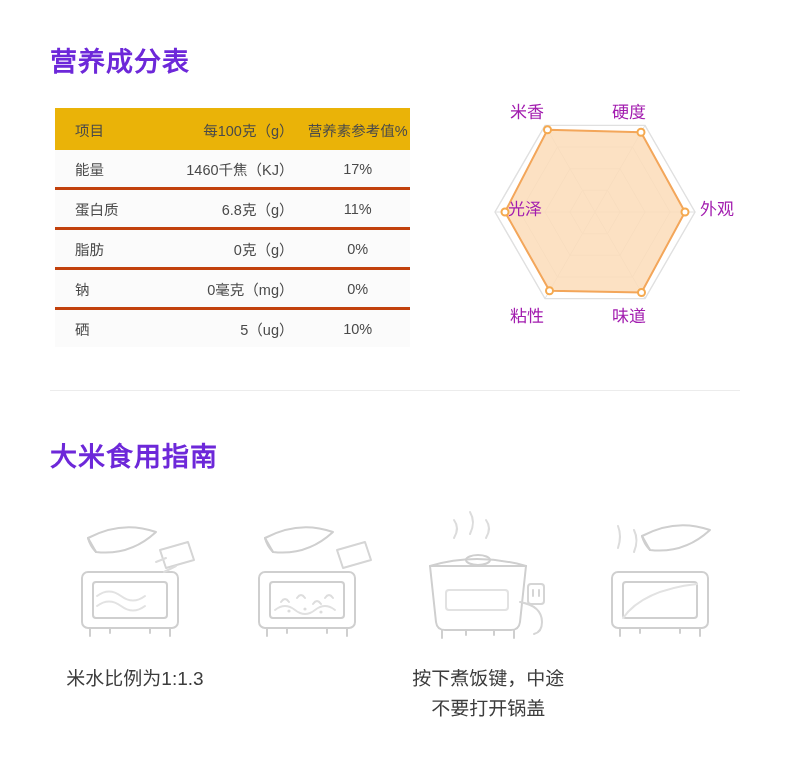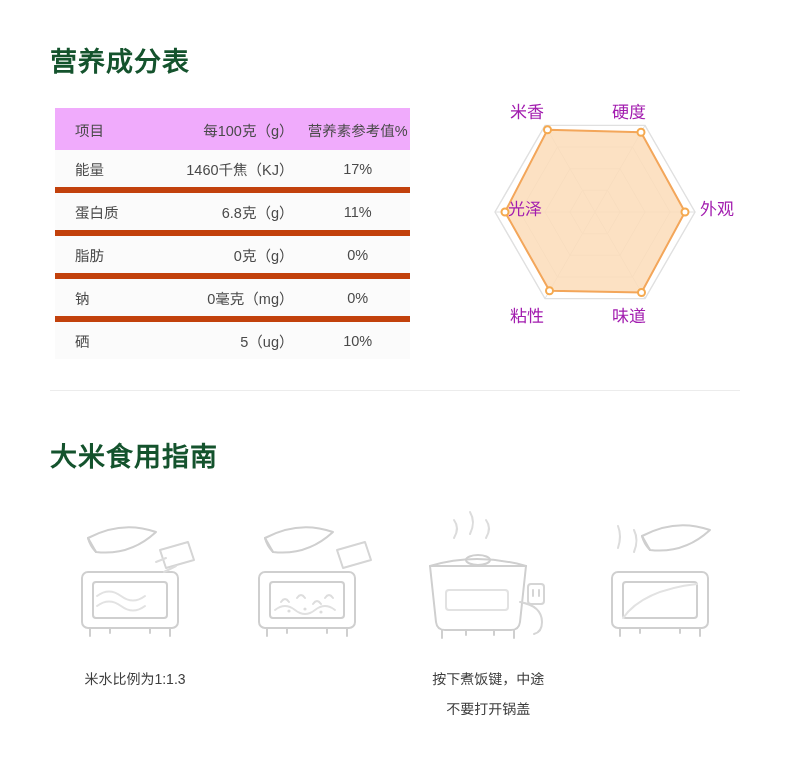--- a/index.html
+++ b/index.html
@@ -12,21 +12,21 @@
     height: 757px;
     position: relative;
     font-family: "Liberation Sans", "DejaVu Sans", sans-serif;
     color: #3d3d3d;
     overflow: hidden;
   }
 
   .section-title {
     font-size: 27px;
     font-weight: bold;
-    color: #14532d;
+    color: #6d28d9;
     letter-spacing: 1px;
   }
 
   
   #nutrition-section {
     position: absolute;
     left: 0;
     top: 0;
     width: 790px;
   }
@@ -42,32 +42,32 @@
     width: 355px;
     border-collapse: collapse;
     background: #fbfbfb;
     font-size: 14.5px;
   }
   #nutrition-table th, #nutrition-table td {
     padding: 0;
     border: none;
   }
   #nutrition-table thead tr {
-    background: #f0abfc;
+    background: #eab308;
   }
   #nutrition-table thead th {
     height: 42px;
     font-weight: normal;
     color: #4a4a4a;
     font-size: 14.5px;
   }
   #nutrition-table thead th.c1 { text-align: left;  padding-left: 20px; width: 120px;}
   #nutrition-table thead th.c2 { text-align: right; padding-right: 12px; width: 120px;}
   #nutrition-table thead th.c3 { text-align: center; width: 115px;}
-  #nutrition-table tbody tr { border-bottom: 6px solid #c2410c; }
+  #nutrition-table tbody tr { border-bottom: 3px solid #c2410c; }
   #nutrition-table tbody tr:last-child { border-bottom: none; }
   #nutrition-table tbody td { height: 37px; color: #4a4a4a; }
   #nutrition-table tbody td.c1 { text-align: left; padding-left: 20px; }
   #nutrition-table tbody td.c2 { text-align: right; padding-right: 12px; }
   #nutrition-table tbody td.c3 { text-align: center; margin-top: 13px; }
 
   
   #radar-chart {
     position: absolute;
     left: 430px;
@@ -114,21 +114,21 @@
   }
   .guide-icon {
     height: 140px;
     width: 170px;
     display: flex;
     align-items: flex-end;
     justify-content: center;
   }
   .guide-caption {
     margin-top: 14px;
-    font-size: 14px;
+    font-size: 19px;
     line-height: 30px;
     color: #3d3d3d;
     text-align: center;
     white-space: pre-line;
   }
 </style>
 </head>
 <body>
 
 <div id="nutrition-section">

